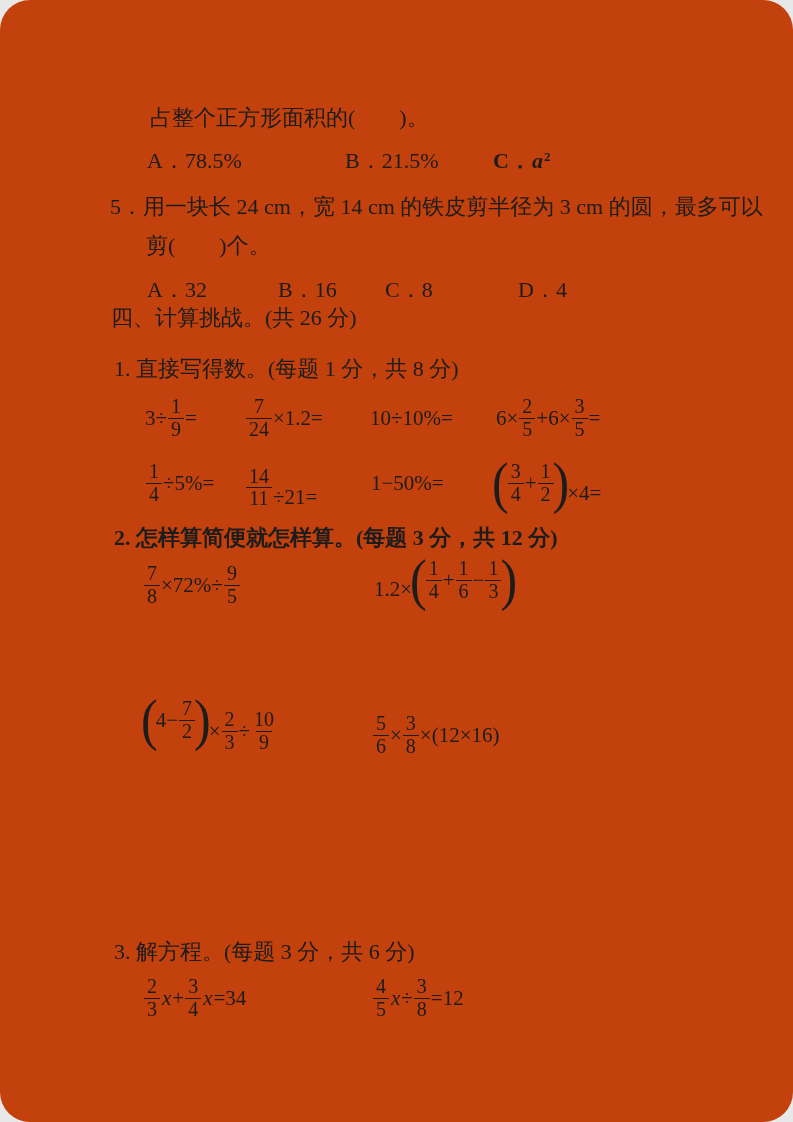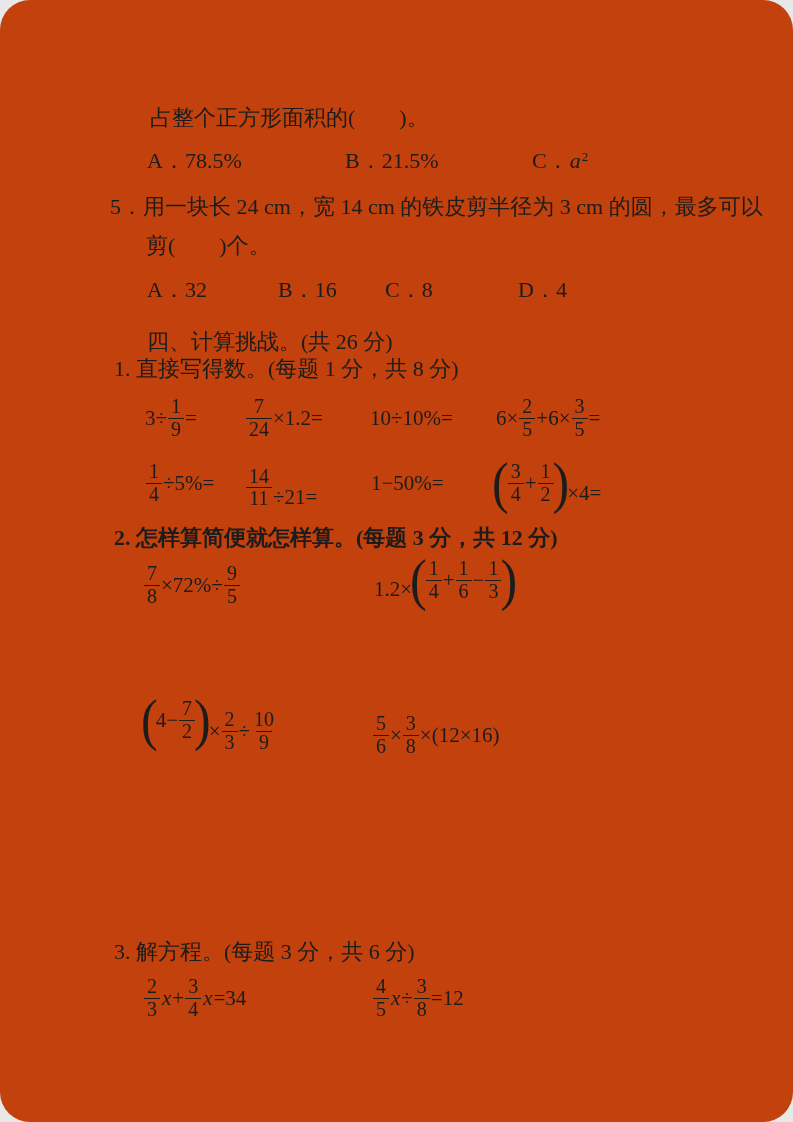--- a/index.html
+++ b/index.html
@@ -47,28 +47,28 @@
     margin:0 -2px;
     font-weight:400;
   }
   .it { font-style:italic; padding:0 1px; }
   .sup { font-size:13px; position:relative; top:-7px; }
 
   
   #l-q4cont { left:150px; top:104px; }
   #l-a1a { left:147px; top:147px; }
   #l-a1b { left:345px; top:147px; }
-  #l-a1c { left:532px; top:147px; }
+  #l-a1c { left:493px; top:147px;font-weight:bold; }
   #l-q5a { left:110px; top:193px; }
   #l-q5b { left:146px; top:232px; }
   #l-a2a { left:147px; top:276px; }
   #l-a2b { left:278px; top:276px; }
   #l-a2c { left:385px; top:276px; }
   #l-a2d { left:518px; top:276px; }
-  #l-sec { left:111px; top:328px;margin-left:36px; }
+  #l-sec { left:111px; top:304px; }
   #l-q1  { left:114px; top:355px; }
   #l-q2  { left:114px; top:524px;font-weight:bold; }
   #l-q3  { left:114px; top:938px; }
 
   #m11 { left:145px; top:391px; }
   #m12 { left:245px; top:391px; }
   #m13 { left:370px; top:391px; }
   #m14 { left:496px; top:391px; }
   #m21 { left:145px; top:456px; }
   #m22 { left:245px; top:456px;align-items:flex-end; }

